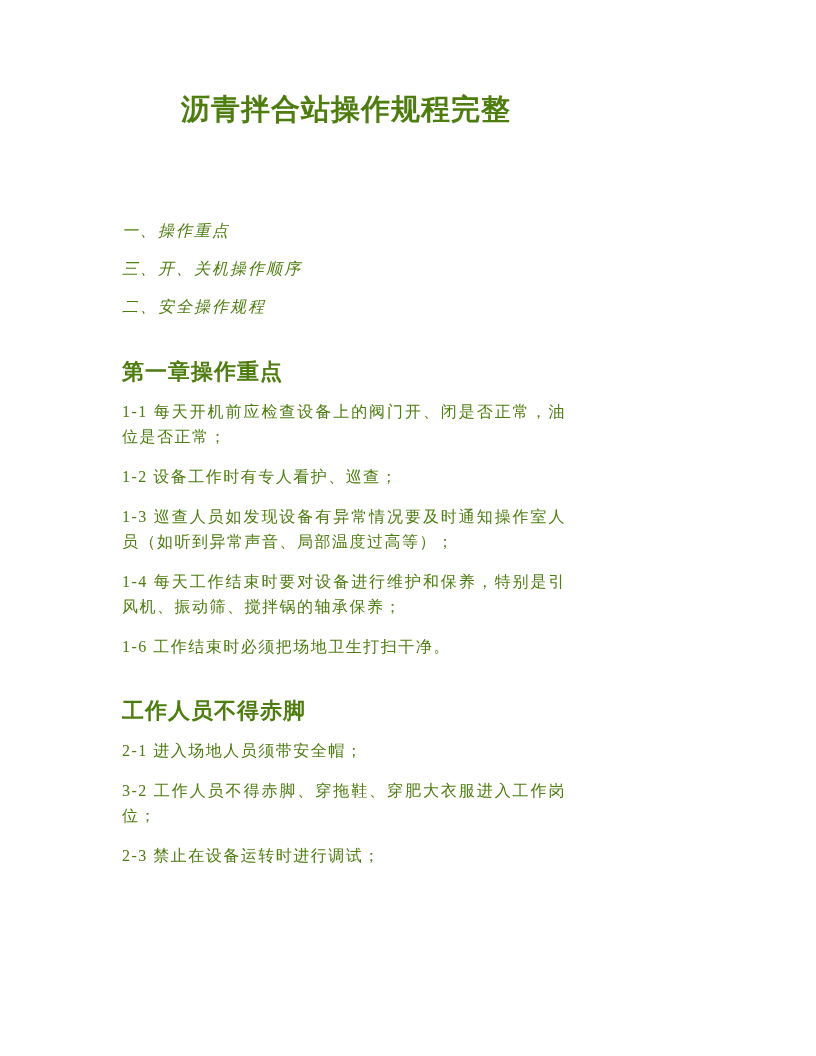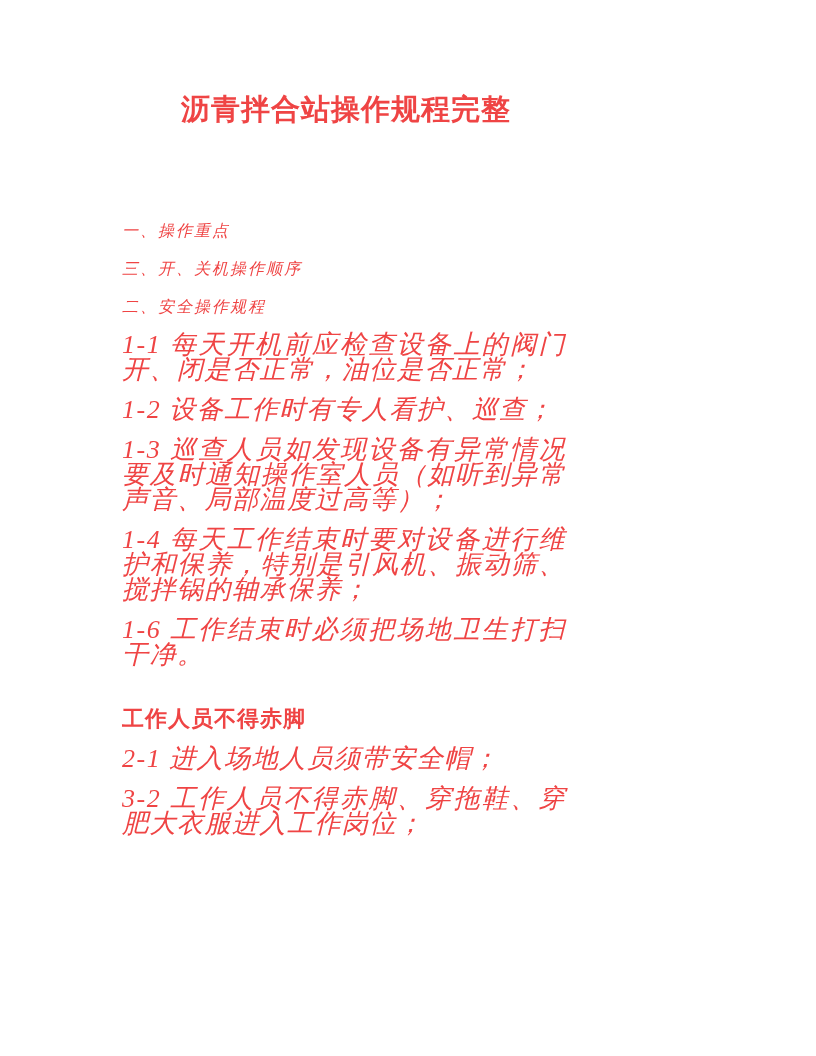--- a/index.html
+++ b/index.html
@@ -5,21 +5,21 @@
   html, body {
     margin: 0;
     padding: 0;
     background: #ffffff;
   }
   .page {
     position: relative;
     width: 688px;
     height: 1056px;
     background: #ffffff;
-    color: #ef4444;
+    color: #4d7c0f;
     font-family: "Liberation Serif", "DejaVu Serif", serif;
     overflow: hidden;
     box-sizing: border-box;
   }
   .content {
     box-sizing: border-box;
     padding: 88px 118px 0 122px;
   }
   .doc-title {
     margin: 0;
@@ -40,50 +40,51 @@
     letter-spacing: 2px;
   }
   .chapter-heading {
     font-size: 22px;
     line-height: 26px;
     font-weight: bold;
     margin: 39px 0 14px 0;
     letter-spacing: 1px;
   }
   .para {
-    font-size: 26px;
+    font-size: 16px;
     line-height: 25px;
     margin: 0 4px 15px 0;
     letter-spacing: 1.5px;
     text-align: justify;
-    font-style: italic;
   }
 </style>
 </head>
 <body>
 
 <div class="page">
   <div class="content">
 
     <h1 class="doc-title">沥青拌合站操作规程完整</h1>
 
     <div class="toc">
       <div class="toc-item">一、操作重点</div>
       <div class="toc-item">三、开、关机操作顺序</div>
       <div class="toc-item">二、安全操作规程</div>
     </div>
 
     <div>
+      <div class="chapter-heading">第一章操作重点</div>
       <p class="para">1-1 每天开机前应检查设备上的阀门开、闭是否正常，油位是否正常；</p>
       <p class="para">1-2 设备工作时有专人看护、巡查；</p>
       <p class="para">1-3 巡查人员如发现设备有异常情况要及时通知操作室人员（如听到异常声音、局部温度过高等）；</p>
       <p class="para">1-4 每天工作结束时要对设备进行维护和保养，特别是引风机、振动筛、搅拌锅的轴承保养；</p>
       <p class="para">1-6 工作结束时必须把场地卫生打扫干净。</p>
     </div>
 
     <div>
       <div class="chapter-heading">工作人员不得赤脚</div>
       <p class="para">2-1 进入场地人员须带安全帽；</p>
       <p class="para">3-2 工作人员不得赤脚、穿拖鞋、穿肥大衣服进入工作岗位；</p>
+      <p class="para">2-3 禁止在设备运转时进行调试；</p>
     </div>
 
   </div>
 </div>
 
 </body></html>

